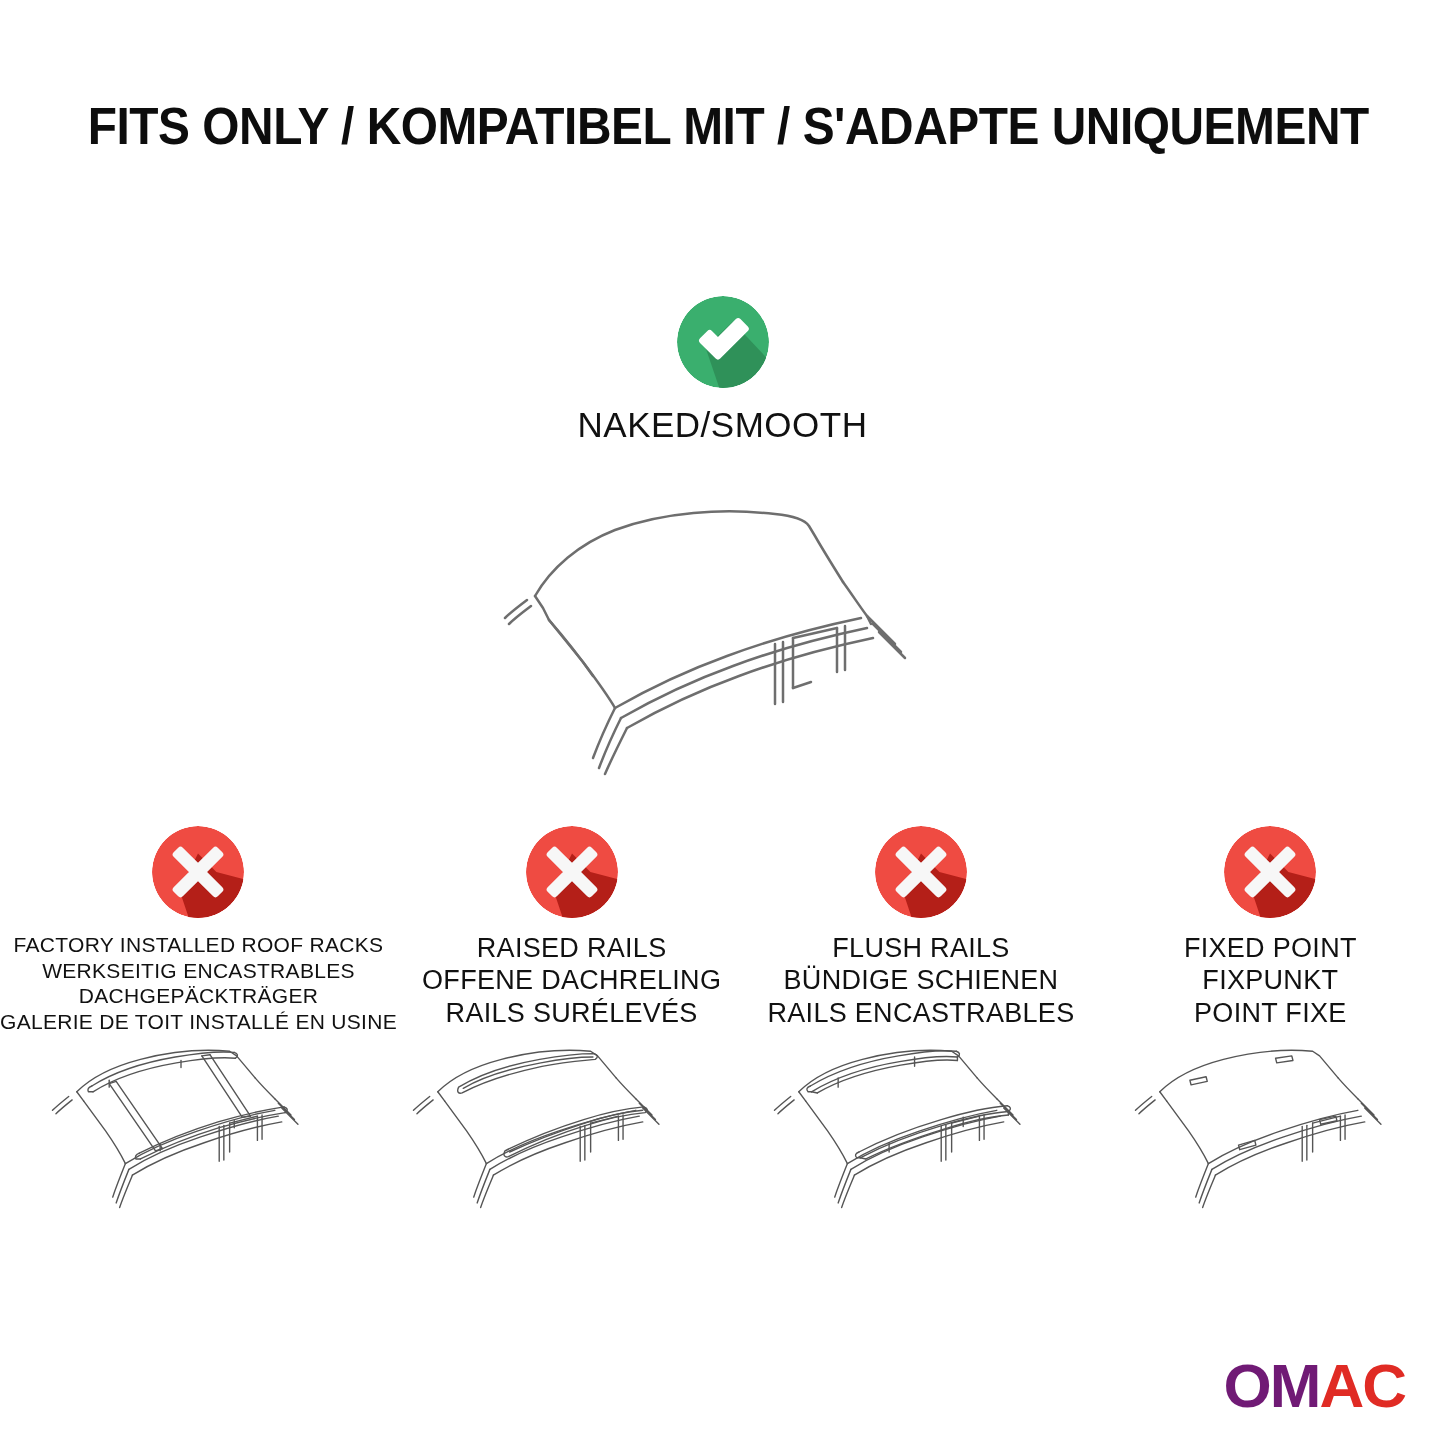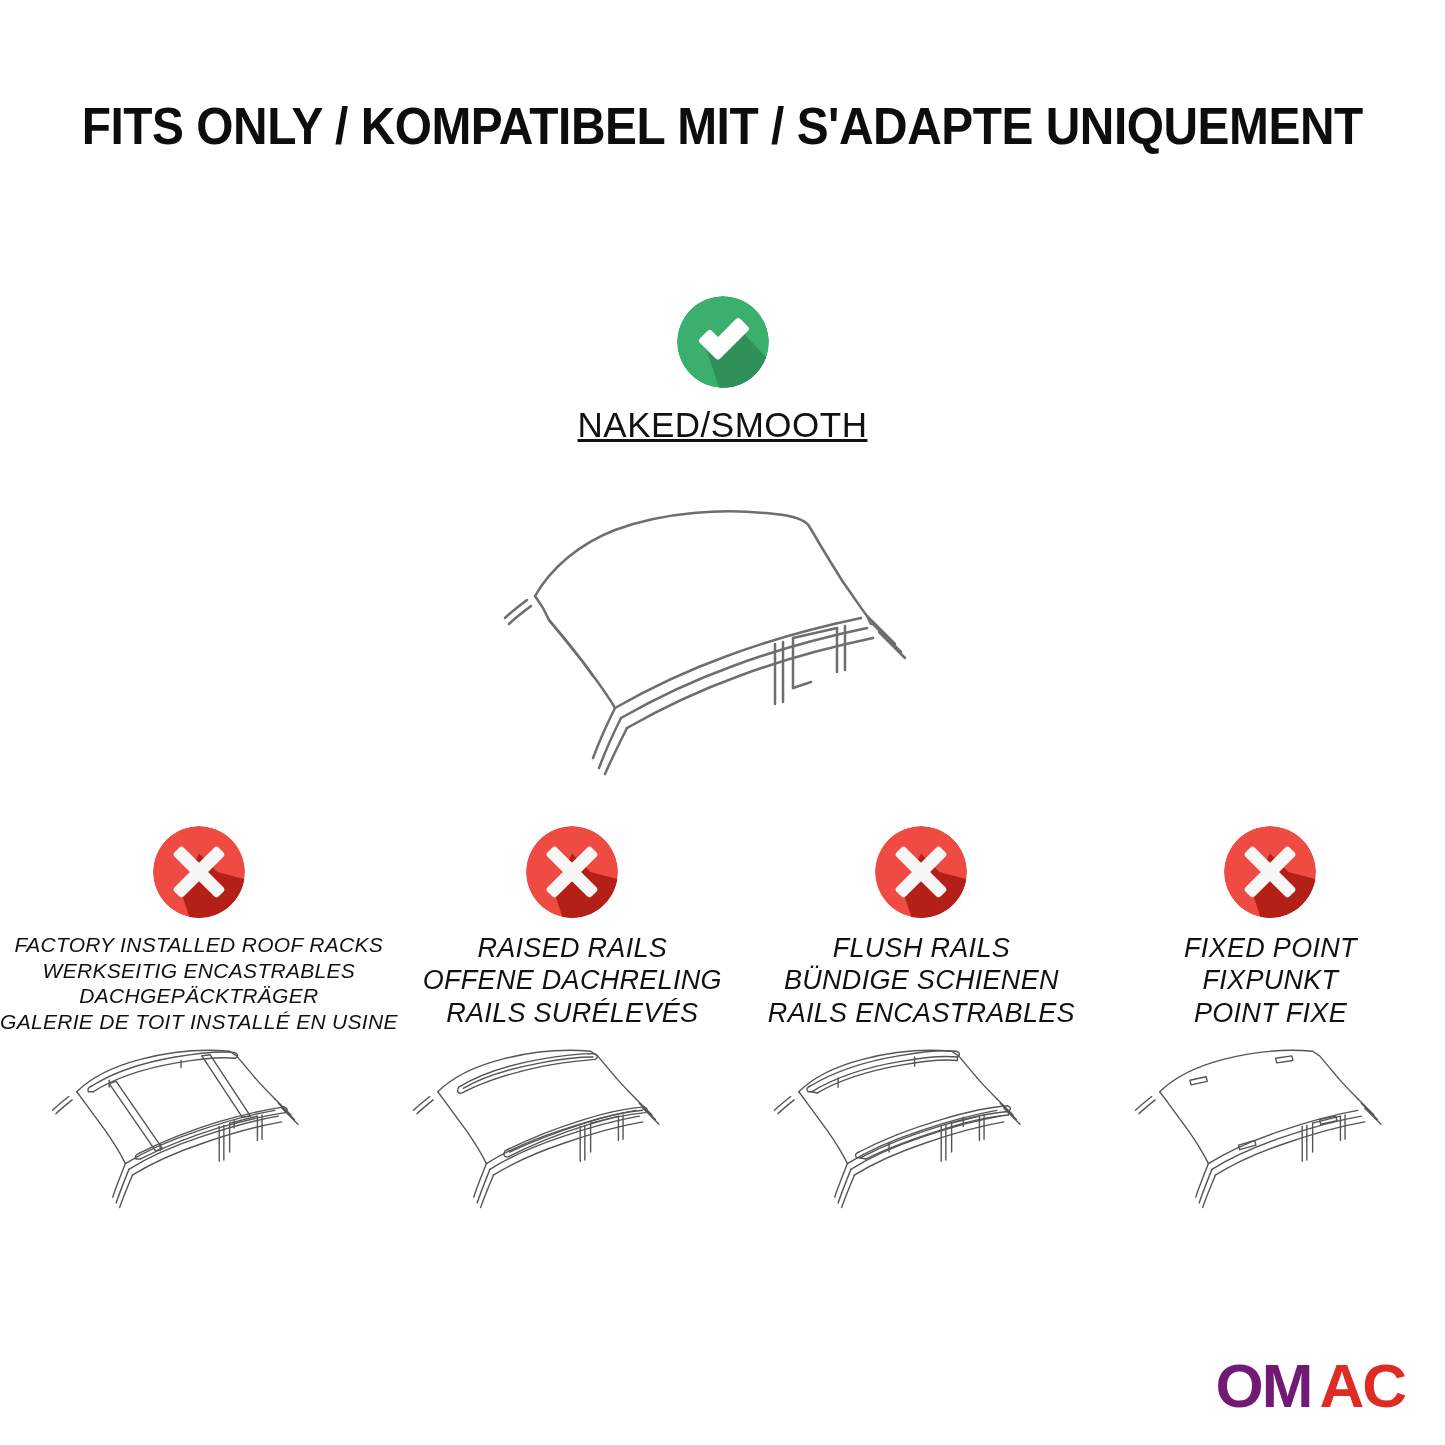--- a/index.html
+++ b/index.html
@@ -14,22 +14,23 @@
     overflow: hidden;
     font-family: "Liberation Sans", sans-serif;
     color: #1a1a1a;
   }
 
   
   #title-bar {
     position: absolute;
     top: 100px;
     left: 0;
-    width: 1445px;
+    width: 1251px;
     text-align: center;
+    padding-left: 32px;
   }
   #page-title {
     display: inline-block;
     font-family: "Liberation Sans", sans-serif;
     font-weight: bold;
     font-size: 52px;
     letter-spacing: -0.5px;
     line-height: 1;
     color: #0d0d0d;
     transform: scaleX(0.92);
@@ -60,21 +61,20 @@
     display: flex;
     justify-content: center;
   }
   #good-label {
     margin-top: 16px;
     font-size: 35px;
     line-height: 1.18;
     letter-spacing: 0.5px;
     font-weight: 400;
     color: #111;
-    text-decoration: underline;
   }
   #good-label div { white-space: nowrap; }
 
   #good-illustration {
     position: absolute;
     top: 496px;
     left: 0;
     width: 1445px;
     display: flex;
     justify-content: center;
@@ -96,21 +96,21 @@
   }
   .bad-label {
     margin-top: 14px;
     text-align: center;
     font-size: 27px;
     line-height: 1.20;
     letter-spacing: 0.3px;
     color: #111;
   }
   .bad-label.small { font-size: 21px; line-height: 1.22; }
-  .bad-label div { white-space: nowrap; font-style: italic; }
+  .bad-label div { white-space: nowrap; }
 
   #bad-illustrations {
     position: absolute;
     top: 1020px;
     left: 0;
     width: 1445px;
     display: flex;
   }
   .illu-col {
     flex: 1 1 0;
@@ -125,21 +125,21 @@
     right: 40px;
     bottom: 28px;
     font-family: "Liberation Sans", sans-serif;
     font-weight: bold;
     font-size: 62px;
     letter-spacing: -2px;
     line-height: 1;
     white-space: nowrap;
   }
   #logo .om { color: #701a75; margin-left: 28px; }
-  #logo .ac { color: #e02b24; margin-left: 8px; }
+  #logo .ac { color: #e02b24; }
 </style>
 </head>
 <body>
 
 <div id="title-bar">
   <div id="page-title">FITS ONLY / KOMPATIBEL MIT / S'ADAPTE UNIQUEMENT</div>
 </div>
 
 <div id="good-section">
   <div id="good-badge-wrap">

